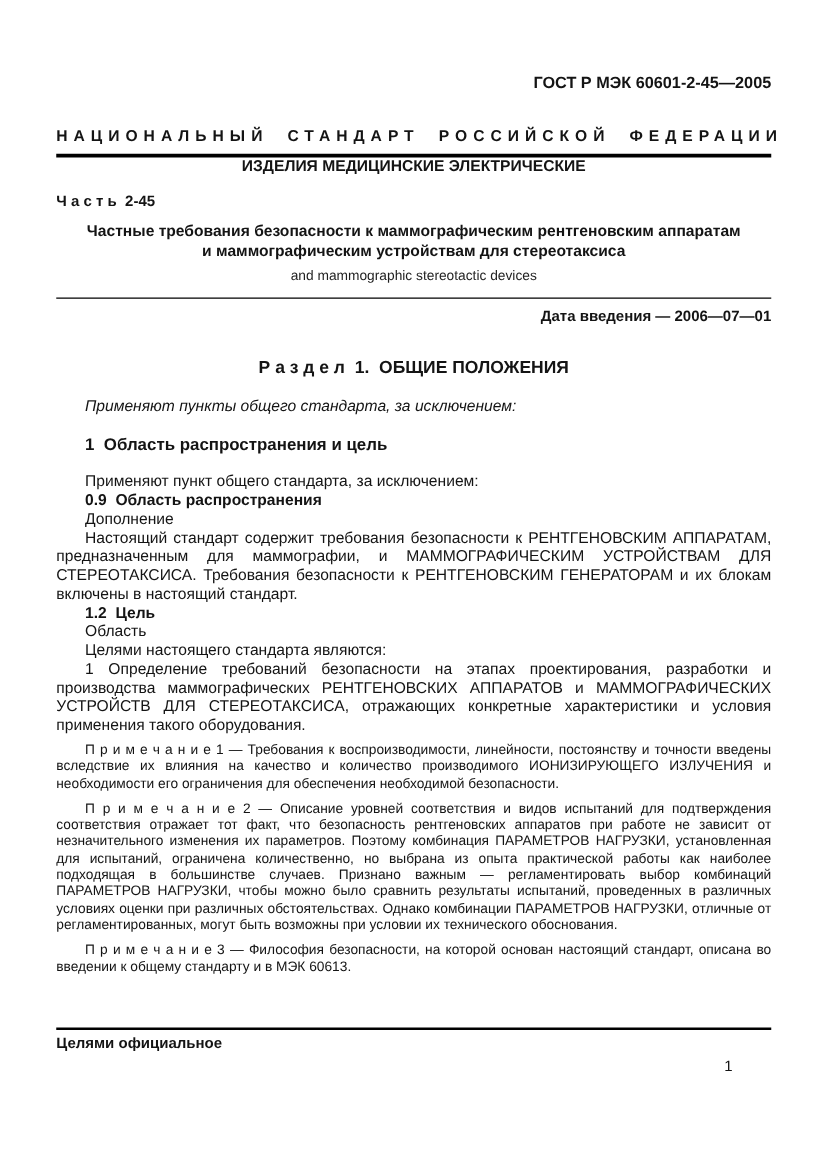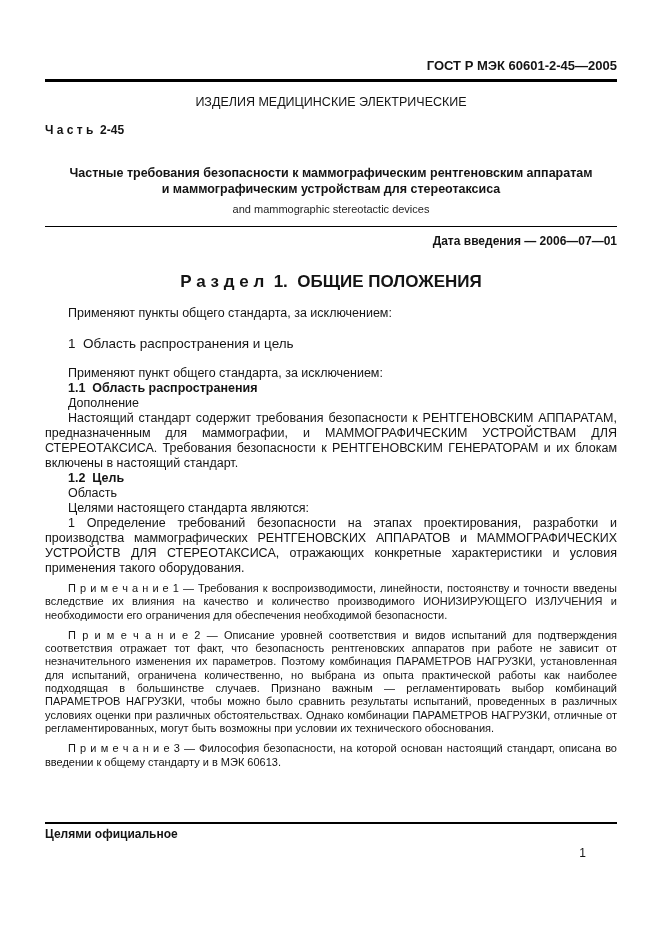--- a/index.html
+++ b/index.html
@@ -42,38 +42,37 @@
     white-space: nowrap;
   }
 
   .rule-thick {
     margin-top: 6px;
     height: 3px;
     background: #000000;
   }
 
   .title-main {
-    margin-top: 13px;
-    text-align: center;
-    font-weight: normal;
+    text-align: center;
+    font-weight: bold;
     font-size: 12.5px;
     line-height: 15px;
   }
 
   .part {
     margin-top: 13px;
     text-align: left;
     font-weight: bold;
     font-size: 12px;
     line-height: 15px;
     white-space: pre-wrap;
   }
 
   .subtitle {
-    margin-top: 27px;
+    margin-top: 8px;
     text-align: center;
     font-weight: bold;
     font-size: 12.5px;
     line-height: 16px;
   }
 
   .title-en {
     margin-top: 6px;
     text-align: center;
     font-size: 11px;
@@ -93,37 +92,37 @@
     font-weight: bold;
     font-size: 12px;
     line-height: 14px;
     white-space: pre-wrap;
   }
 
   .section-heading {
     margin-top: 25px;
     text-align: center;
     font-weight: bold;
-    font-size: 17px;
+    font-size: 14px;
     line-height: 17px;
     white-space: pre-wrap;
   }
 
   .para {
     font-size: 12.5px;
     line-height: 15px;
     text-align: justify;
     text-indent: 23px;
   }
-  .p-intro { margin-top: 16px; }
+  .p-intro { margin-top: 16px; font-style: italic; }
   .p-after-heading { margin-top: 14px; }
 
   .clause-heading {
     margin-top: 15px;
-    font-weight: normal;
+    font-weight: bold;
     font-size: 13.5px;
     line-height: 16px;
     text-indent: 23px;
     white-space: pre-wrap;
   }
 
   .sub-heading {
     font-weight: bold;
     font-size: 12.5px;
     line-height: 15px;
@@ -167,20 +166,21 @@
   }
 </style>
 </head>
 <body>
 
 <div class="page">
   <div class="content">
 
     <div class="doc-number">ГОСТ Р МЭК 60601-2-45—2005</div>
 
+    <div class="banner">НАЦИОНАЛЬНЫЙ СТАНДАРТ РОССИЙСКОЙ ФЕДЕРАЦИИ</div>
 
     <div class="rule-thick"></div>
 
     <div class="title-main">ИЗДЕЛИЯ МЕДИЦИНСКИЕ ЭЛЕКТРИЧЕСКИЕ</div>
 
     <div class="part">Ч а с т ь  2-45</div>
 
     <div class="subtitle">
       <div>Частные требования безопасности к маммографическим рентгеновским аппаратам</div>
       <div>и маммографическим устройствам для стереотаксиса</div>
@@ -195,21 +195,21 @@
     <div class="date-line">Дата введения — 2006—07—01</div>
 
     <div class="section-heading">Р а з д е л  1.  ОБЩИЕ ПОЛОЖЕНИЯ</div>
 
     <div class="para p-intro">Применяют пункты общего стандарта, за исключением:</div>
 
     <div class="clause-heading">1  Область распространения и цель</div>
 
     <div class="para p-after-heading">Применяют пункт общего стандарта, за исключением:</div>
 
-    <div class="sub-heading">1.1  Область распространения</div>
+    <div class="sub-heading">0.9  Область распространения</div>
     <div class="para">Дополнение</div>
     <div class="para">Настоящий стандарт содержит требования безопасности к РЕНТГЕНОВСКИМ АППАРАТАМ, предназначенным для маммографии, и МАММОГРАФИЧЕСКИМ УСТРОЙСТВАМ ДЛЯ СТЕРЕОТАКСИСА. Требования безопасности к РЕНТГЕНОВСКИМ ГЕНЕРАТОРАМ и их блокам включены в настоящий стандарт.</div>
 
     <div class="sub-heading">1.2  Цель</div>
     <div class="para">Область</div>
     <div class="para">Целями настоящего стандарта являются:</div>
 
     <div class="para">1  Определение требований безопасности на этапах проектирования, разработки и производства маммографических РЕНТГЕНОВСКИХ АППАРАТОВ и МАММОГРАФИЧЕСКИХ УСТРОЙСТВ ДЛЯ СТЕРЕОТАКСИСА, отражающих конкретные характеристики и условия применения такого оборудования.</div>
 
     <div class="note note-first">П р и м е ч а н и е  1 — Требования к воспроизводимости, линейности, постоянству и точности введены вследствие их влияния на качество и количество производимого ИОНИЗИРУЮЩЕГО ИЗЛУЧЕНИЯ и необходимости его ограничения для обеспечения необходимой безопасности.</div>

